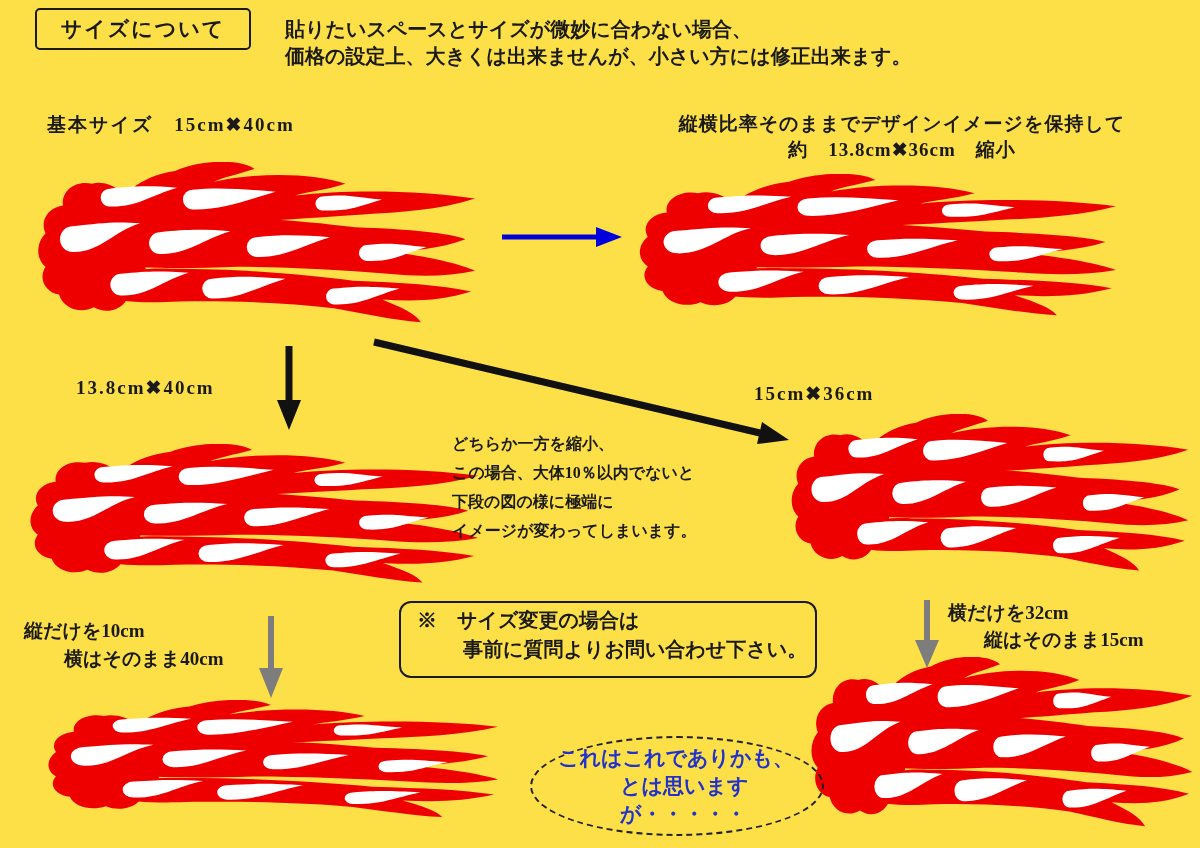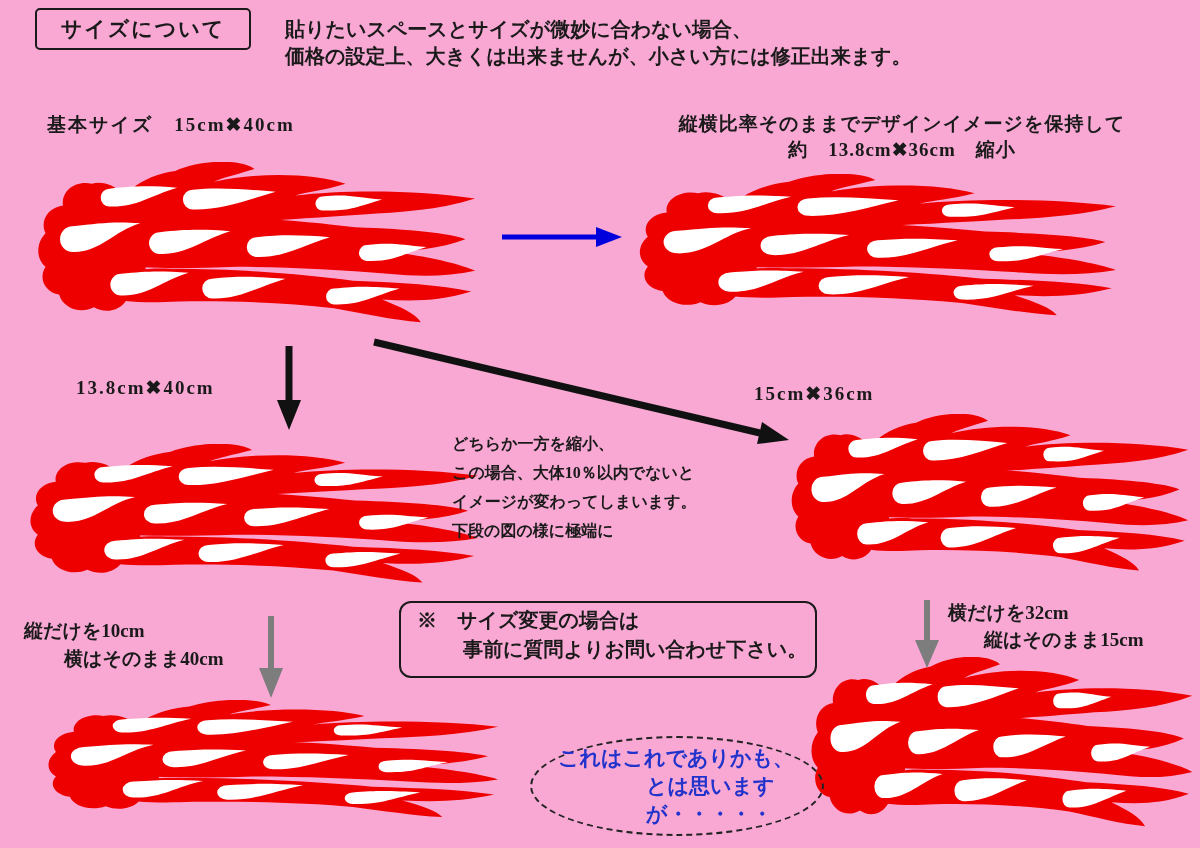--- a/index.html
+++ b/index.html
@@ -1,17 +1,17 @@
 <!DOCTYPE html>
 <html><head>
 <meta charset="utf-8">
 <style>
   html,body{margin:0;padding:0;background:#fff;}
   .canvas{
-    position:relative;width:1200px;height:848px;background:#f9a8d4;overflow:hidden;
+    position:relative;width:1200px;height:848px;background:#fde047;overflow:hidden;
     font-family:"Liberation Serif","DejaVu Serif",serif;color:#1a1a1a;
   }
   .flame{position:absolute;color:#ee0000;}
   .arrow{position:absolute;color:#111;}
   .title-box{
     position:absolute;left:35px;top:8px;width:212px;height:38px;
     border:2px solid #1a1a1a;border-radius:5px;
     display:flex;align-items:center;justify-content:center;
     font-size:21px;font-weight:600;letter-spacing:2px;
   }
@@ -28,21 +28,21 @@
     font-size:20px;font-weight:600;line-height:29px;
   }
   .notice-box .indent2{margin-left:46px;}
   .bubble{
     position:absolute;left:530px;top:736px;width:294px;height:100px;box-sizing:border-box;
     border:2px dashed #222;border-radius:50%;
     display:flex;flex-direction:column;justify-content:center;
     font-size:21px;font-weight:700;line-height:28px;color:#2233cc;
     padding-left:26px;
   }
-  .bubble .indent2{margin-left:88px;}
+  .bubble .indent2{margin-left:62px;}
 </style>
 </head>
 <body>
 
 <div class="canvas">
 
   <svg width="0" height="0" style="position:absolute" aria-hidden="true">
     <defs>
       <g id="flame-art">
 
@@ -126,22 +126,22 @@
     <line x1="17" y1="2" x2="17" y2="46" stroke="currentColor" stroke-width="6"></line>
     <polygon points="5,42 29,42 17,70" fill="currentColor"></polygon>
   </svg>
 
   <div class="size-label" style="left:76px;top:376px;">13.8cm✖40cm</div>
   <div class="size-label" style="left:754px;top:382px;">15cm✖36cm</div>
 
   <div class="center-note">
     <div>どちらか一方を縮小、</div>
     <div>この場合、大体10％以内でないと</div>
+    <div>下段の図の様に極端に</div>
     <div>イメージが変わってしまいます。</div>
-    <div>下段の図の様に極端に</div>
   </div>
 
   <div class="note" style="left:24px;top:617px;">
     <div>縦だけを10cm</div>
     <div class="indent2">横はそのまま40cm</div>
   </div>
 
   <div class="note" style="left:948px;top:599px;line-height:27px;">
     <div>横だけを32cm</div>
     <div class="indent2" style="margin-left:36px;">縦はそのまま15cm</div>

